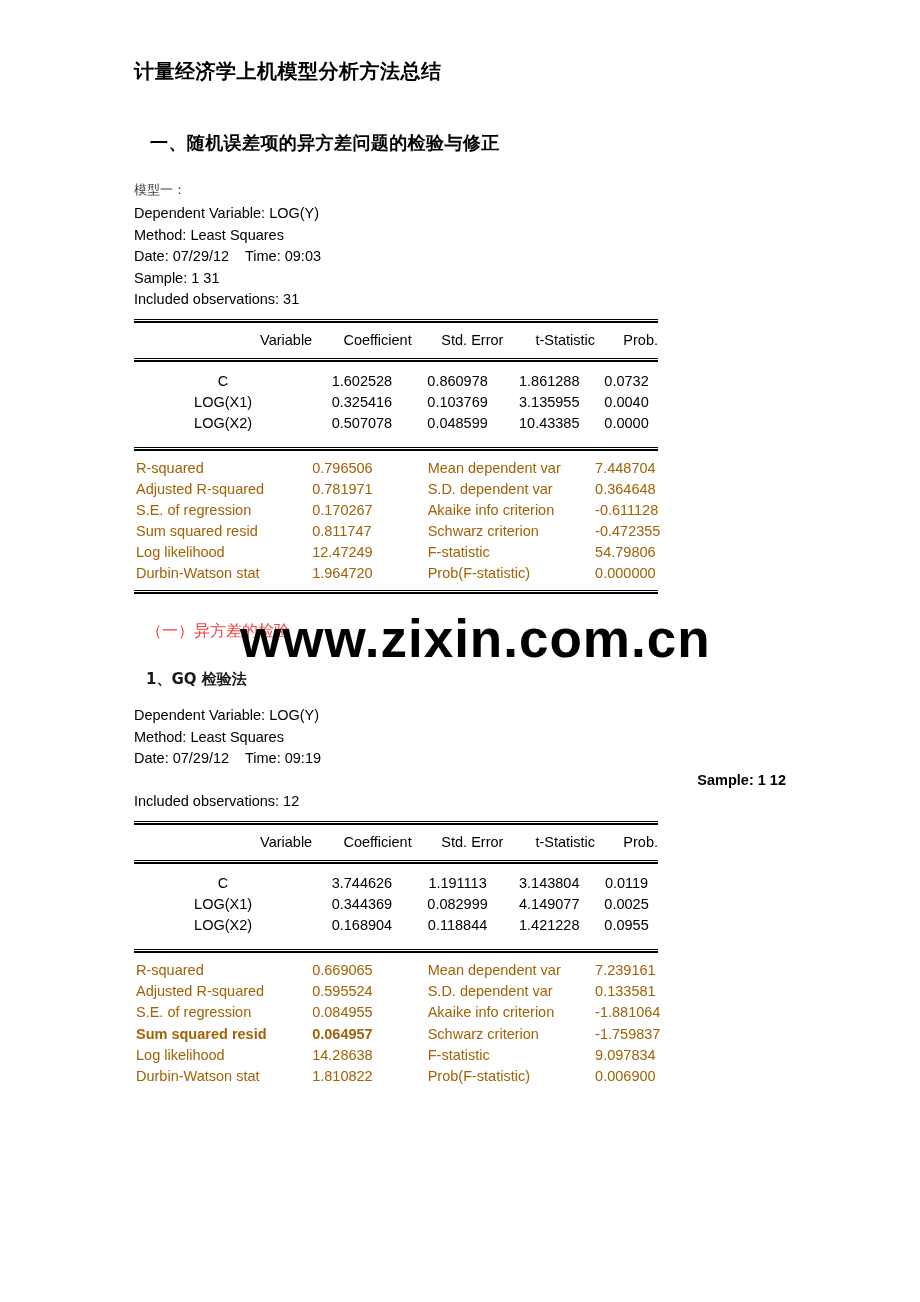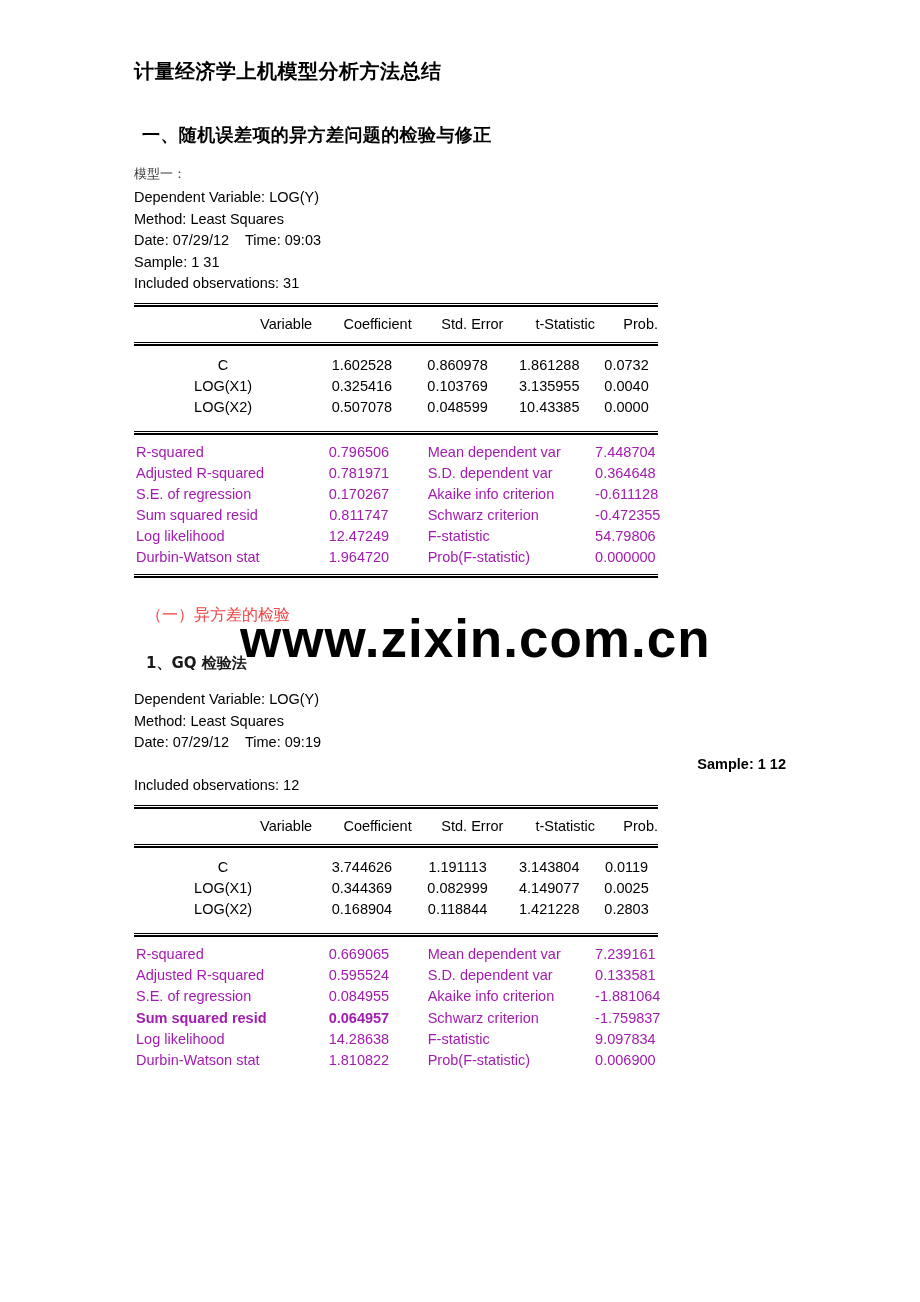--- a/index.html
+++ b/index.html
@@ -49,21 +49,21 @@
     margin: 0;
     padding-top: 58px;
     text-align: left;
     font-family: Liberation Sans, sans-serif;
     font-size: 20px;
     font-weight: 700;
     letter-spacing: 0.5px;
     color: #000;
   }
   .h1-cn {
-    margin: 8px;
+    margin: 16px;
     padding-top: 30px;
     font-family: "DejaVu Sans", "Liberation Sans", sans-serif;
     font-size: 18px;
     font-weight: 700;
     letter-spacing: 0.4px;
     color: #000;
   }
   .h2-cn {
     margin: 0;
     padding-top: 27px;
@@ -140,26 +140,26 @@
   .coef-table tr.first-data td { padding-top: 11px; }
   .coef-table tr.last-data td  { padding-bottom: 16px; }
 
   .stat-table col.s-lab1 { width: 34.0%; }
   .stat-table col.s-val1 { width: 19.0%; }
   .stat-table col.s-lab2 { width: 35.0%; }
   .stat-table col.s-val2 { width: 12.0%; }
 
   .stat-table td {
     padding: 2.6px 0;
-    color: #a21caf;
+    color: #a16207;
     position: relative;
     z-index: 6;
   }
   .stat-table td.lab  { text-align: left; padding-left: 2px; }
-  .stat-table td.val  { text-align: center; padding-right: 6px; }
+  .stat-table td.val  { text-align: left; padding-right: 6px; }
   .stat-table td.lab2 { text-align: left; padding-left: 16px; }
   .stat-table td.val2 { text-align: left; padding-right: 2px; }
   .stat-table tr.first-row td { padding-top: 9px; }
   .stat-table tr.last-row td  { padding-bottom: 9px; }
   .stat-table .b { font-weight: 700; }
 
   .etable-body { position: relative; z-index: 6; }
 </style>
 </head>
 <body>
@@ -349,21 +349,21 @@
                 <td>0.344369</td>
                 <td>0.082999</td>
                 <td>4.149077</td>
                 <td>0.0025</td>
               </tr>
               <tr class="last-data">
                 <td>LOG(X2)</td>
                 <td>0.168904</td>
                 <td>0.118844</td>
                 <td>1.421228</td>
-                <td>0.2803</td>
+                <td>0.0955</td>
               </tr>
             </tbody>
           </table>
         </div>
         <div class="rule-double"></div>
         <div class="etable-body">
           <table class="stat-table">
             <colgroup>
                 <col class="s-lab1">
                 <col class="s-val1">

